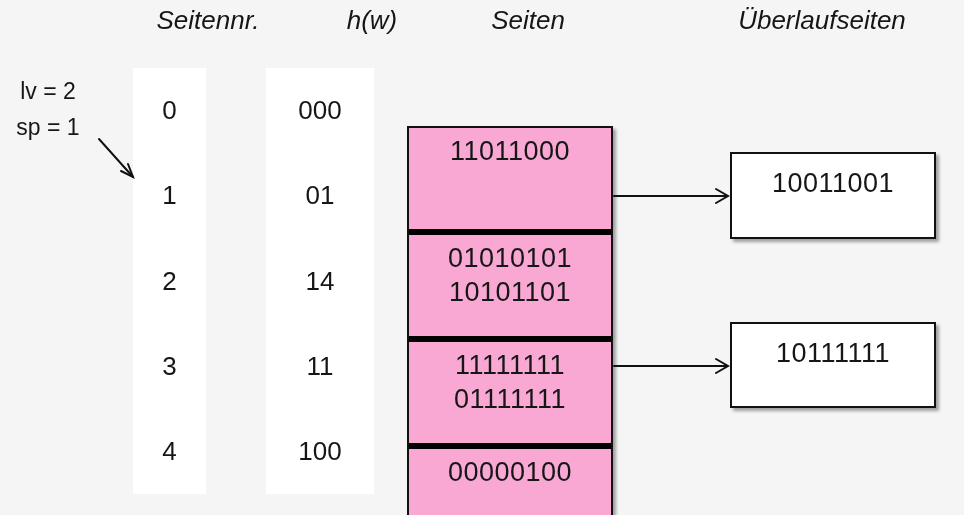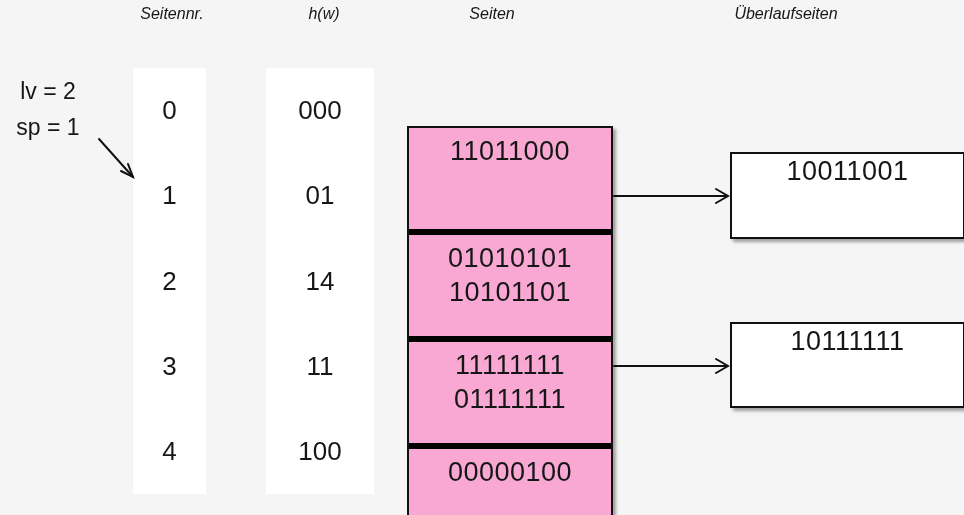--- a/index.html
+++ b/index.html
@@ -13,25 +13,26 @@
     width: 964px;
     height: 515px;
     background: #f5f5f5;
     overflow: hidden;
     color: #111;
   }
   .col-header {
     position: absolute;
     top: 5px;
     transform: translateX(-50%);
-    font-size: 16px;
+    font-size: 26px;
     font-style: italic;
     font-weight: 500;
     white-space: nowrap;
     color: #161616;
+    margin-left: 36px;
   }
   .var-block {
     position: absolute;
     left: 8px;
     top: 73px;
     width: 80px;
     text-align: center;
     font-size: 23px;
     line-height: 36px;
     color: #161616;
@@ -75,47 +76,47 @@
     line-height: 34px;
     letter-spacing: 0.5px;
     color: #161616;
   }
   .pages-box .page-cell + .page-cell {
     border-top: 6px solid #000000;
   }
   .overflow-box {
     position: absolute;
     left: 730px;
-    width: 235px;
+    width: 206px;
     box-sizing: border-box;
     background: #ffffff;
     border: 2px solid #111;
     box-shadow: 3px 3px 3px rgba(0,0,0,0.35);
     text-align: center;
-    padding-top: 2px;
+    padding-top: 14px;
     font-size: 27px;
     letter-spacing: 0.5px;
     color: #161616;
   }
   .overflow-1 { top: 152px; height: 87px; }
   .overflow-2 { top: 322px; height: 86px; }
   svg.arrow-layer {
     position: absolute;
     left: 0;
     top: 0;
     pointer-events: none;
   }
 </style>
 </head>
 <body>
 
 <div class="canvas">
 
   <div class="col-header" style="left:172px;">Seitennr.</div>
-  <div class="col-header" style="left:324px;">h(w)</div>
+  <div class="col-header" style="left:336px;">h(w)</div>
   <div class="col-header" style="left:492px;">Seiten</div>
   <div class="col-header" style="left:786px;text-align:center;">Überlaufseiten</div>
 
   <div class="var-block">
     <div>lv = 2</div>
     <div>sp = 1</div>
   </div>
 
   <div class="strip" style="left:133px; width:73px;">
     <div class="cell">0</div>

